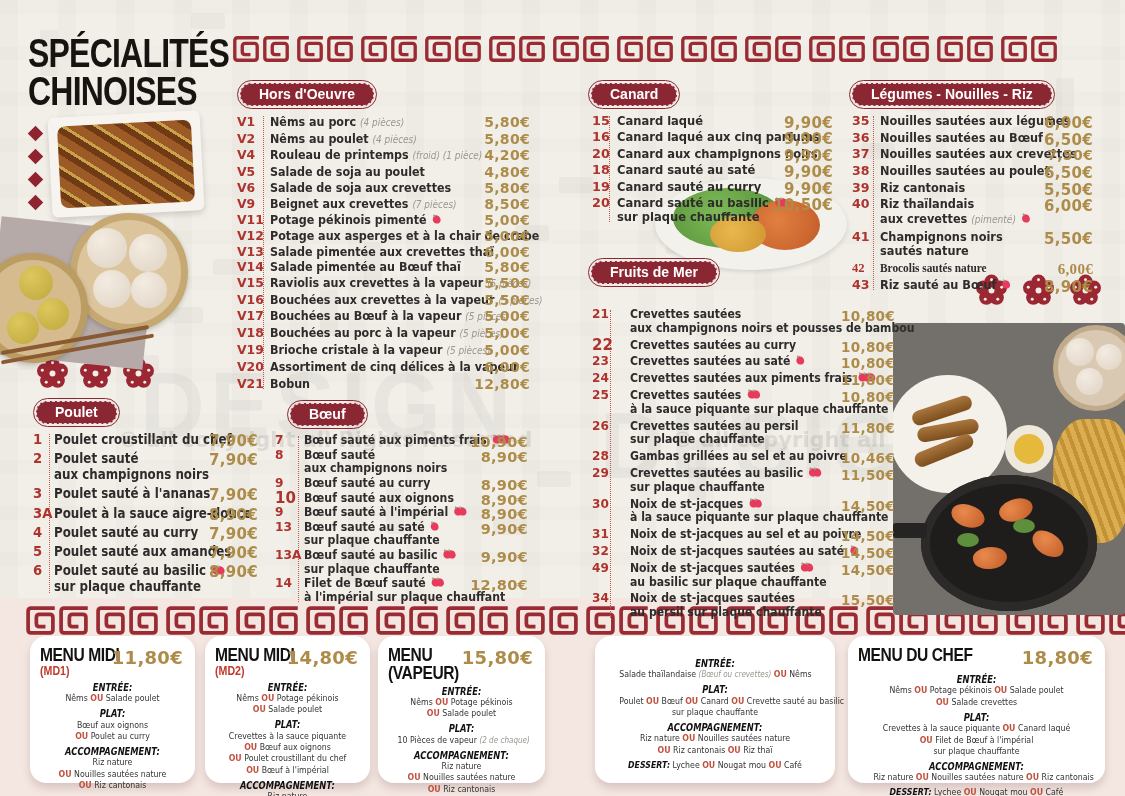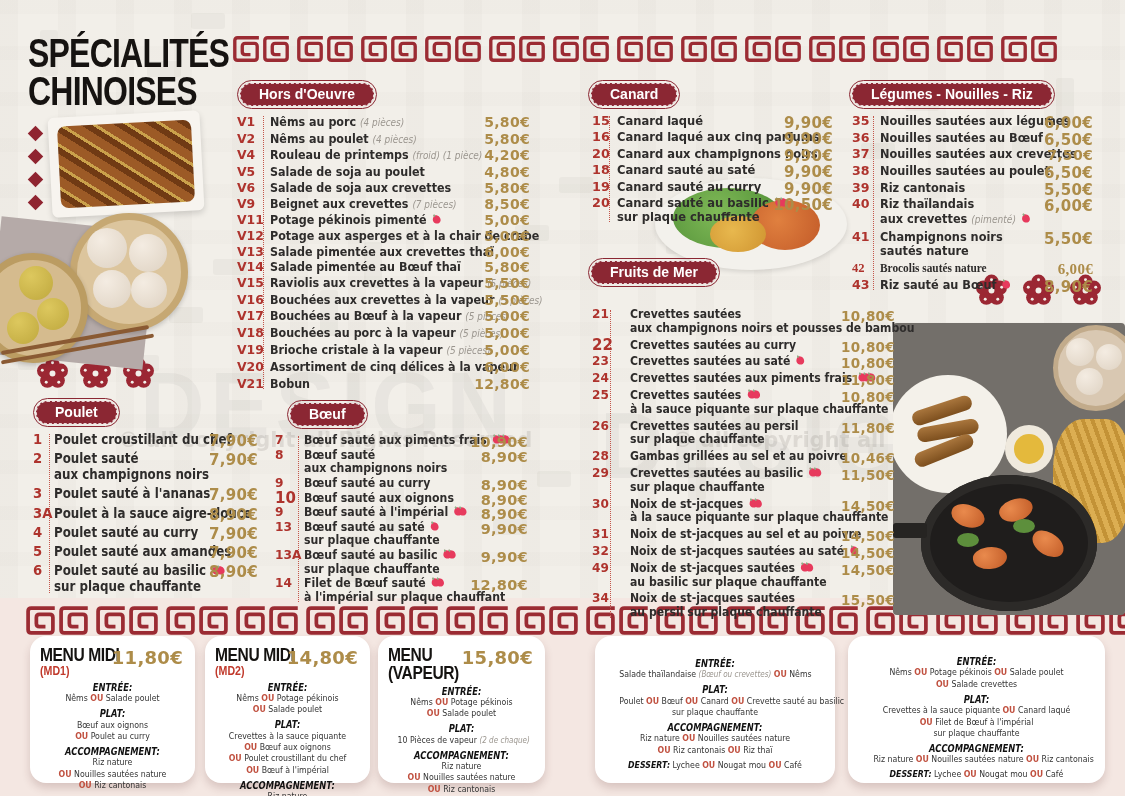--- a/index.html
+++ b/index.html
@@ -1116,20 +1116,24 @@
           <div class="m-label">PLAT:</div>
           <div class="m-line">Poulet <span class="ou">OU</span> Bœuf <span class="ou">OU</span> Canard <span class="ou">OU</span> Crevette sauté au basilic</div>
           <div class="m-line">sur plaque chauffante</div>
           <div class="m-label">ACCOMPAGNEMENT:</div>
           <div class="m-line">Riz nature <span class="ou">OU</span> Nouilles sautées nature</div>
           <div class="m-line"><span class="ou">OU</span> Riz cantonais <span class="ou">OU</span> Riz thaï</div>
           <div class="m-line" style="margin-top: 3.5px;"><span class="m-label-inline">DESSERT:</span> Lychee <span class="ou">OU</span> Nougat mou <span class="ou">OU</span> Café</div>
         </div>
       </div>
       <div class="card" style="left: 848px; width: 257px;">
+        <div class="card-head">
+          <div class="m-title">MENU DU CHEF</div>
+          <div class="m-price">18,80€</div>
+        </div>
         <div class="m-body" style="margin-top: 10px;">
           <div class="m-label">ENTRÉE:</div>
           <div class="m-line">Nêms <span class="ou">OU</span> Potage pékinois <span class="ou">OU</span> Salade poulet</div>
           <div class="m-line"><span class="ou">OU</span> Salade crevettes</div>
           <div class="m-label">PLAT:</div>
           <div class="m-line">Crevettes à la sauce piquante <span class="ou">OU</span> Canard laqué</div>
           <div class="m-line"><span class="ou">OU</span> Filet de Bœuf à l'impérial</div>
           <div class="m-line">sur plaque chauffante</div>
           <div class="m-label">ACCOMPAGNEMENT:</div>
           <div class="m-line">Riz nature <span class="ou">OU</span> Nouilles sautées nature <span class="ou">OU</span> Riz cantonais</div>

